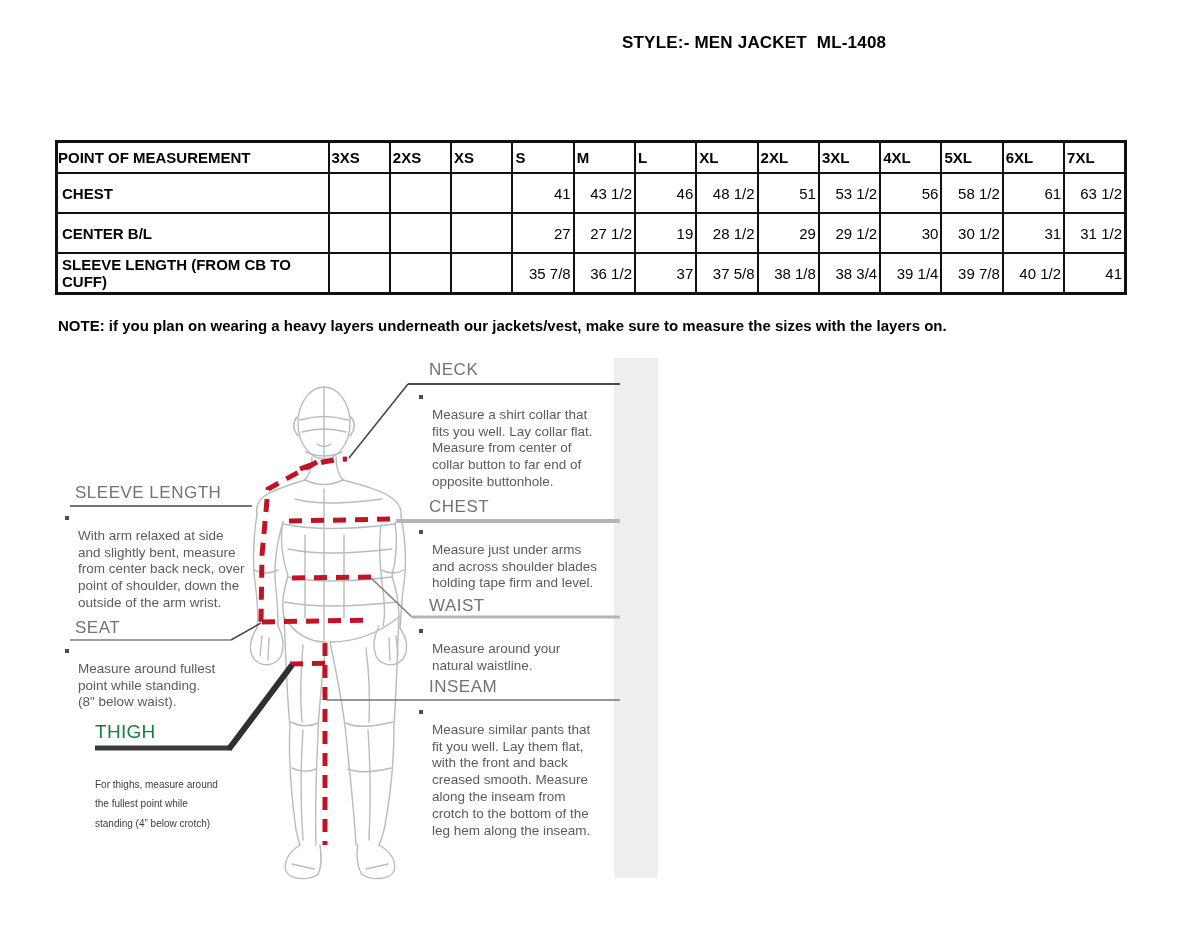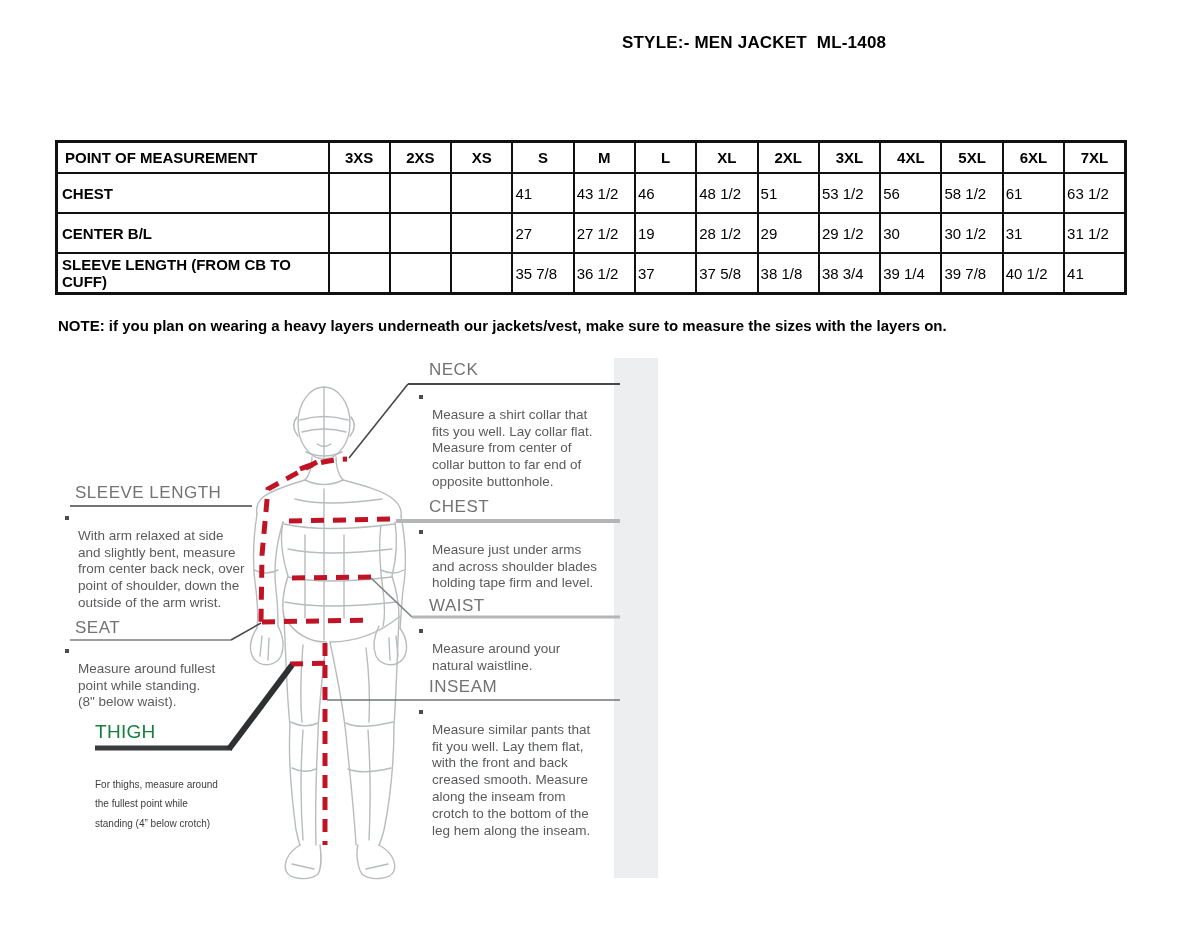--- a/index.html
+++ b/index.html
@@ -3,23 +3,23 @@
 <meta charset="utf-8">
 <style>
   html,body{margin:0;padding:0;background:#fff;}
   .page{position:relative;width:1164px;height:936px;background:#ffffff;overflow:hidden;
         font-family:"Liberation Sans",sans-serif;}
   .title{position:absolute;left:622px;top:33px;font-size:17px;font-weight:bold;color:#000;
          white-space:pre;letter-spacing:0.2px;}
   .size-table{position:absolute;left:55px;top:140px;width:1072px;border-collapse:collapse;
               table-layout:fixed;color:#000;border:3px solid #111;}
   .size-table th,.size-table td{border:2px solid #111;overflow:hidden;}
-  .size-table th{font-size:15px;font-weight:bold;height:29px;text-align:center;padding:0 2px;}
-  .size-table th.poml{text-align:left;padding-left:7px;}
-  .size-table td{font-size:15px;height:38px;text-align:left;padding:0 2px;}
+  .size-table th{font-size:15px;font-weight:bold;height:29px;text-align:left;padding:0 2px;}
+  .size-table th.poml{text-align:left;padding-left:0;}
+  .size-table td{font-size:15px;height:38px;text-align:right;padding:0 2px;}
   .size-table td.rowlabel{font-weight:bold;text-align:left;padding-left:4px;}
   .note{position:absolute;left:58px;top:317px;font-size:15px;font-weight:bold;color:#000;}
   .overlay{position:absolute;left:0;top:0;width:1200px;height:936px;pointer-events:none;}
   .gh{position:absolute;font-size:17px;color:#737373;letter-spacing:0.5px;}
   .gh.dark{font-size:19px;color:#15803d;letter-spacing:0.3px;}
   .gd{position:absolute;font-size:13.5px;line-height:16.8px;color:#5a5b5d;white-space:pre-line;}
   .gd.dark{color:#3d3d3f;font-size:10px;line-height:19.5px;}
   .bullet{position:absolute;left:-13px;top:5px;width:4px;height:4px;background:#4b4c4e;}
 </style>
 </head>

